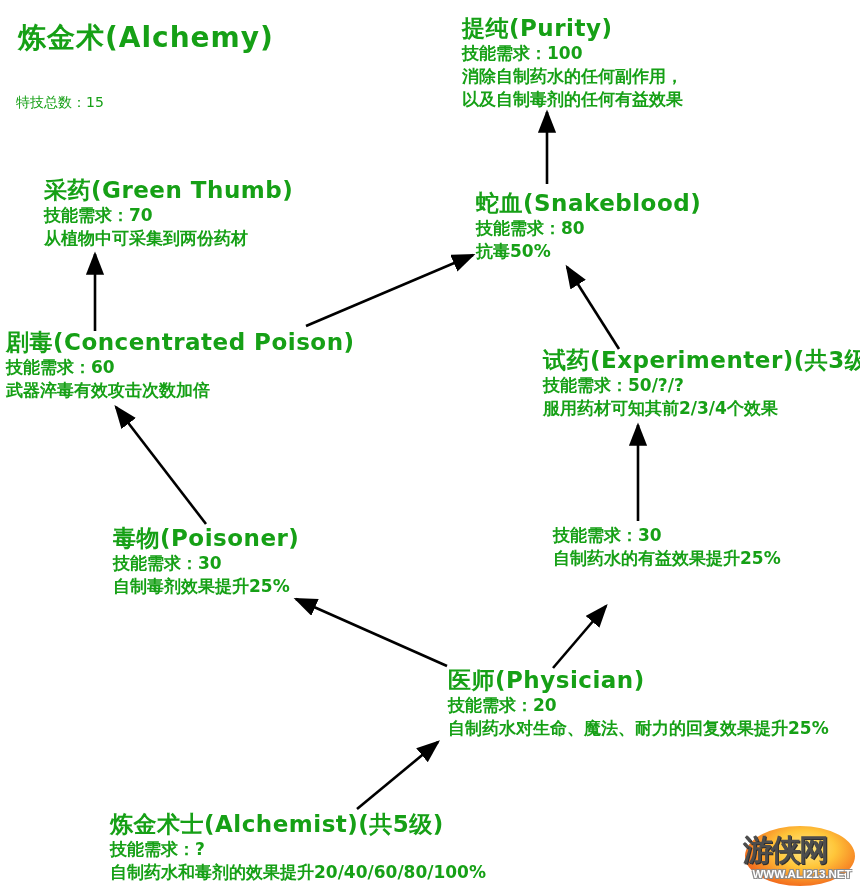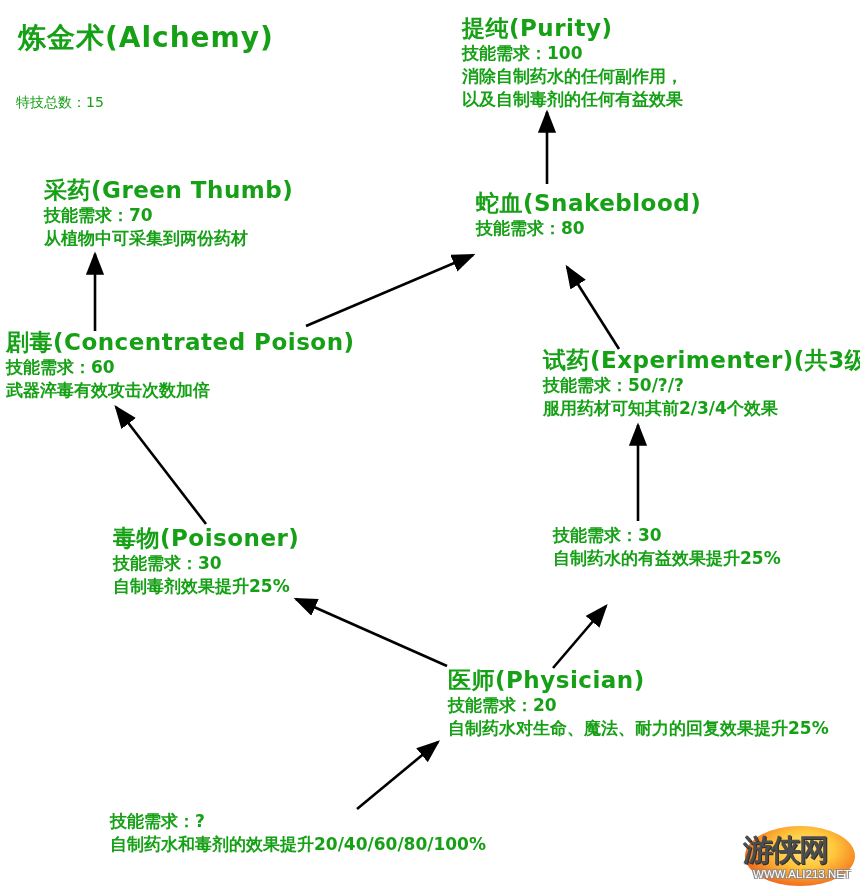--- a/index.html
+++ b/index.html
@@ -36,21 +36,21 @@
     position: absolute; left: 0px; top: 6px; width: 114px;
     font-size: 30px; font-weight: bold;
     color: #4d4d4d;
     text-shadow: 1px 1px 0 #2e2e2e;
     letter-spacing: -2px;
     font-family: "DejaVu Serif", "Liberation Serif", serif;
   }
   .wm-url {
     position: absolute; left: 4px; top: 44px; width: 110px;
     text-align: center;
-    font-size: 11.5px; font-weight: normal;
+    font-size: 11.5px; font-weight: bold;
     color: #ffffff;
     letter-spacing: 0px;
     text-shadow: 1px 1px 0 #8a8a8a, -1px 1px 0 #8a8a8a, 1px -1px 0 #8a8a8a, -1px -1px 0 #8a8a8a;
     font-family: "Liberation Sans", sans-serif;
   }
 </style>
 </head>
 <body>
 
 <div id="canvas">
@@ -86,20 +86,21 @@
 
   <div class="node" style="left:12px; top:176px;margin-left:32px;">
     <div class="node-title">采药(Green Thumb)</div>
     <div class="node-req">技能需求：70</div>
     <div class="node-desc">从植物中可采集到两份药材</div>
   </div>
 
   <div class="node" style="left:476px; top:189px;">
     <div class="node-title">蛇血(Snakeblood)</div>
     <div class="node-req">技能需求：80</div>
+    <div class="node-desc">抗毒50%</div>
   </div>
 
   <div class="node" style="left:6px; top:328px;">
     <div class="node-title">剧毒(Concentrated Poison)</div>
     <div class="node-req">技能需求：60</div>
     <div class="node-desc">武器淬毒有效攻击次数加倍</div>
   </div>
 
   <div class="node" style="left:543px; top:346px;">
     <div class="node-title">试药(Experimenter)(共3级)</div>
@@ -118,20 +119,21 @@
     <div class="node-desc">自制药水的有益效果提升25%</div>
   </div>
 
   <div class="node" style="left:448px; top:666px;">
     <div class="node-title">医师(Physician)</div>
     <div class="node-req">技能需求：20</div>
     <div class="node-desc">自制药水对生命、魔法、耐力的回复效果提升25%</div>
   </div>
 
   <div class="node" style="left:110px; top:810px;">
+    <div class="node-title">炼金术士(Alchemist)(共5级)</div>
     <div class="node-req">技能需求：?</div>
     <div class="node-desc">自制药水和毒剂的效果提升20/40/60/80/100%</div>
   </div>
 
   <div class="wm">
     <div class="wm-ellipse"></div>
     <div class="wm-name">游侠网</div>
     <div class="wm-url">WWW.ALI213.NET</div>
   </div>
 

